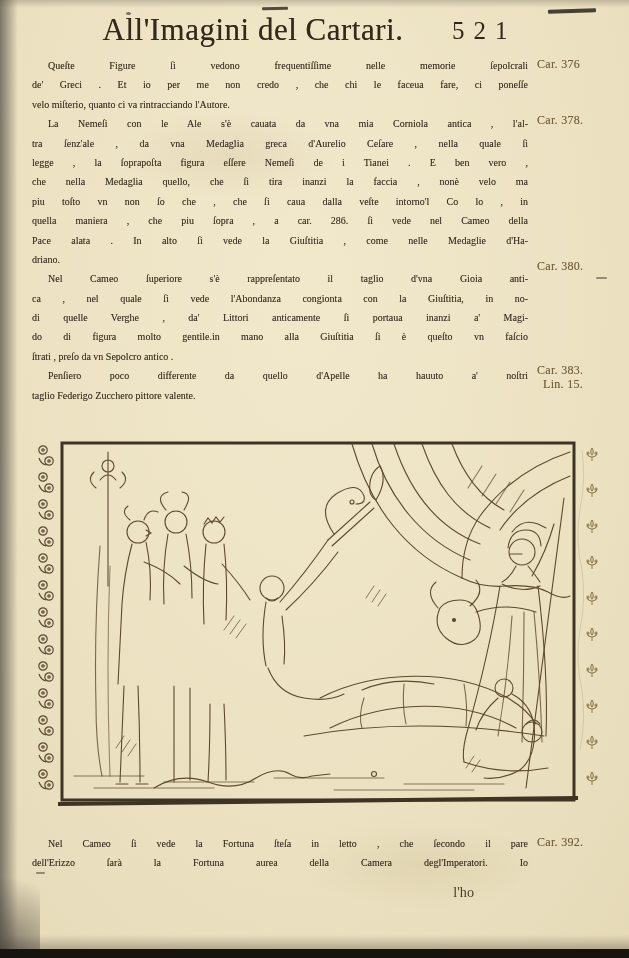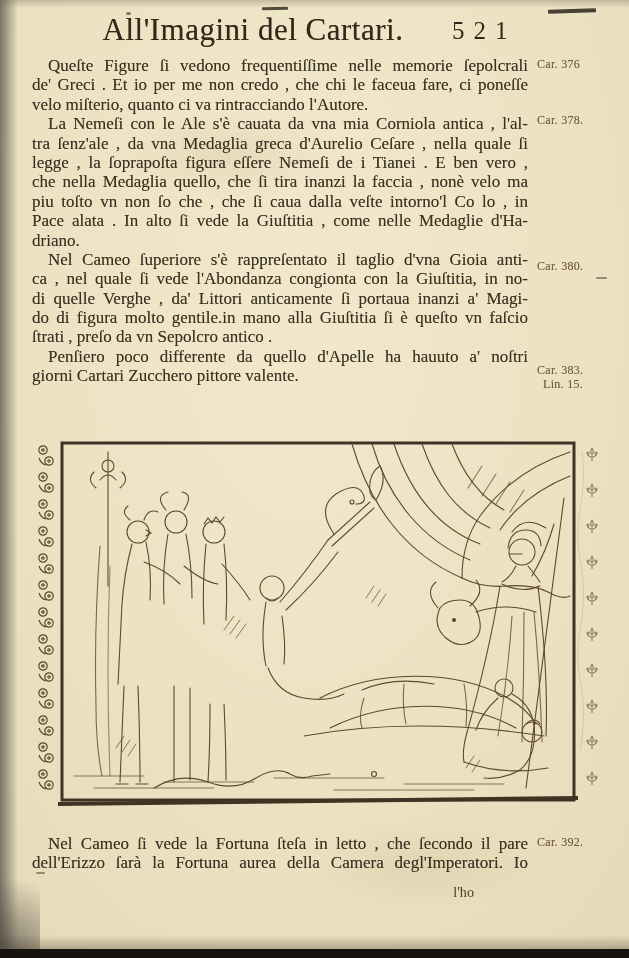--- a/index.html
+++ b/index.html
@@ -18,21 +18,21 @@
     color:#33291a; text-shadow:0 0 0.5px rgba(51,41,26,.6);
   }
   .pagenum {
     position:absolute; top:17px; left:452px; width:100px;
     font-size:25px; letter-spacing:9px; color:#33291a;
   }
   
   .bodytext { position:absolute; top:56px; left:32px; width:496px; }
   .para { margin:0; }
   .line {
-    font-size:17px; line-height:19.4px; height:19.4px;
+    font-size:10px; line-height:19.4px; height:19.4px;
     white-space:nowrap; overflow:hidden;
     text-align:justify; text-align-last:justify;
     text-shadow:0 0 0.4px rgba(58,48,33,.45);
   }
   .para .line:first-child { text-indent:16px; }
   .para .line:last-child { text-align:left; text-align-last:left; }
   
   .bottomtext { position:absolute; top:834px; left:32px; width:496px; }
   .bottomtext .line { text-align-last:justify; }
   .bottomtext .line:first-child { text-indent:16px; }
@@ -93,33 +93,34 @@
         <div class="line">Queſte Figure ſi vedono frequentiſſime nelle memorie ſepolcrali</div>
         <div class="line">de' Greci .  Et io per me non credo , che chi le faceua fare, ci poneſſe</div>
         <div class="line">velo miſterio, quanto ci va rintracciando l'Autore.</div>
       </div>
     <div class="para">
         <div class="line">La Nemeſi con le Ale s'è cauata da vna mia Corniola antica , l'al-</div>
         <div class="line">tra ſenz'ale , da vna Medaglia greca d'Aurelio Ceſare , nella quale ſi</div>
         <div class="line">legge , la ſoprapoſta figura eſſere Nemeſi de i Tianei .  E ben vero ,</div>
         <div class="line">che nella Medaglia quello, che ſi tira inanzi la faccia , nonè velo ma</div>
         <div class="line">piu toſto vn non ſo che , che ſi caua dalla veſte intorno'l Co lo , in</div>
+        <div class="line">quella maniera , che piu ſopra , a car. 286. ſi vede nel Cameo della</div>
         <div class="line">Pace alata .  In alto ſi vede la Giuſtitia , come nelle Medaglie d'Ha-</div>
         <div class="line">driano.</div>
       </div>
     <div class="para">
         <div class="line">Nel Cameo ſuperiore s'è rappreſentato il taglio d'vna Gioia anti-</div>
         <div class="line">ca , nel quale ſi vede l'Abondanza congionta con la Giuſtitia, in no-</div>
         <div class="line">di quelle Verghe , da'  Littori anticamente ſi portaua inanzi a' Magi-</div>
         <div class="line">do di figura molto gentile.in mano alla Giuſtitia ſi è queſto vn faſcio</div>
         <div class="line">ſtrati , preſo da vn Sepolcro antico .</div>
       </div>
     <div class="para">
         <div class="line">Penſiero poco differente da quello d'Apelle ha hauuto a' noſtri</div>
-        <div class="line">giorni Cartari Zucchero pittore valente.</div>
+        <div class="line">taglio Federigo Zucchero pittore valente.</div>
       </div>
   </div>
 
   <div class="mnote mn1">Car. 376</div>
   <div class="mnote mn2">Car. 378.</div>
   <div class="mnote mn3">Car. 380.</div>
   <div class="mnote mn4">Car. 383.</div>
   <div class="mnote mn5">Lin. 15.</div>
   <div class="mnote mn6">Car. 392.</div>
 

